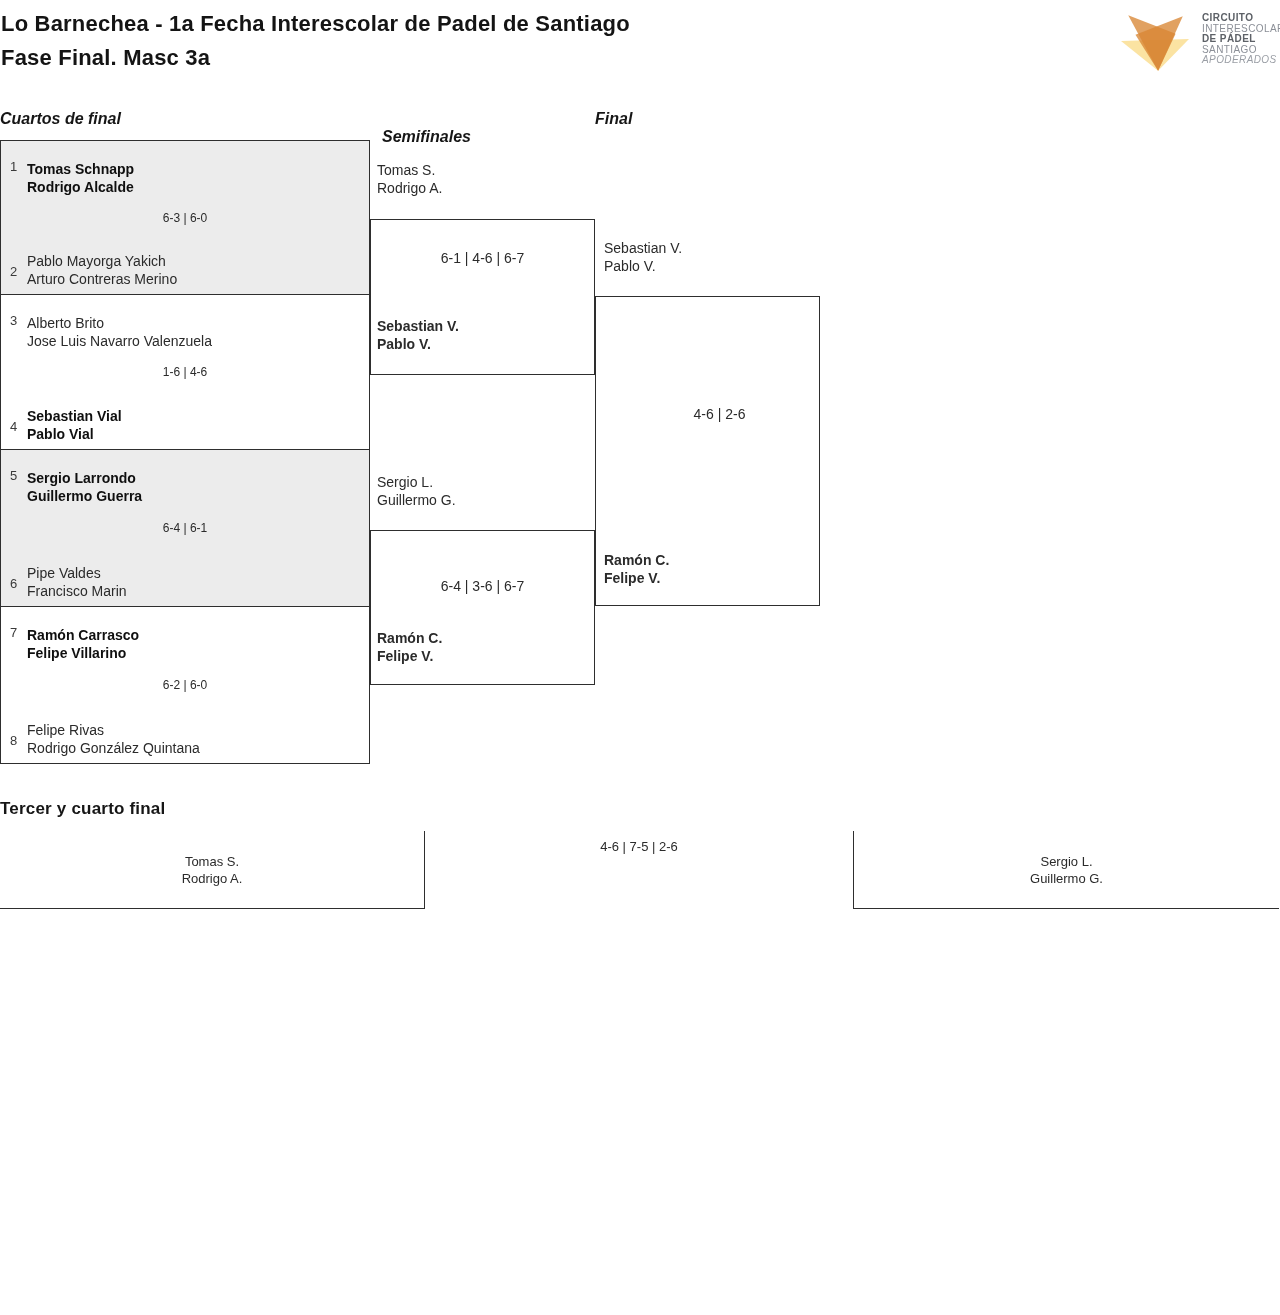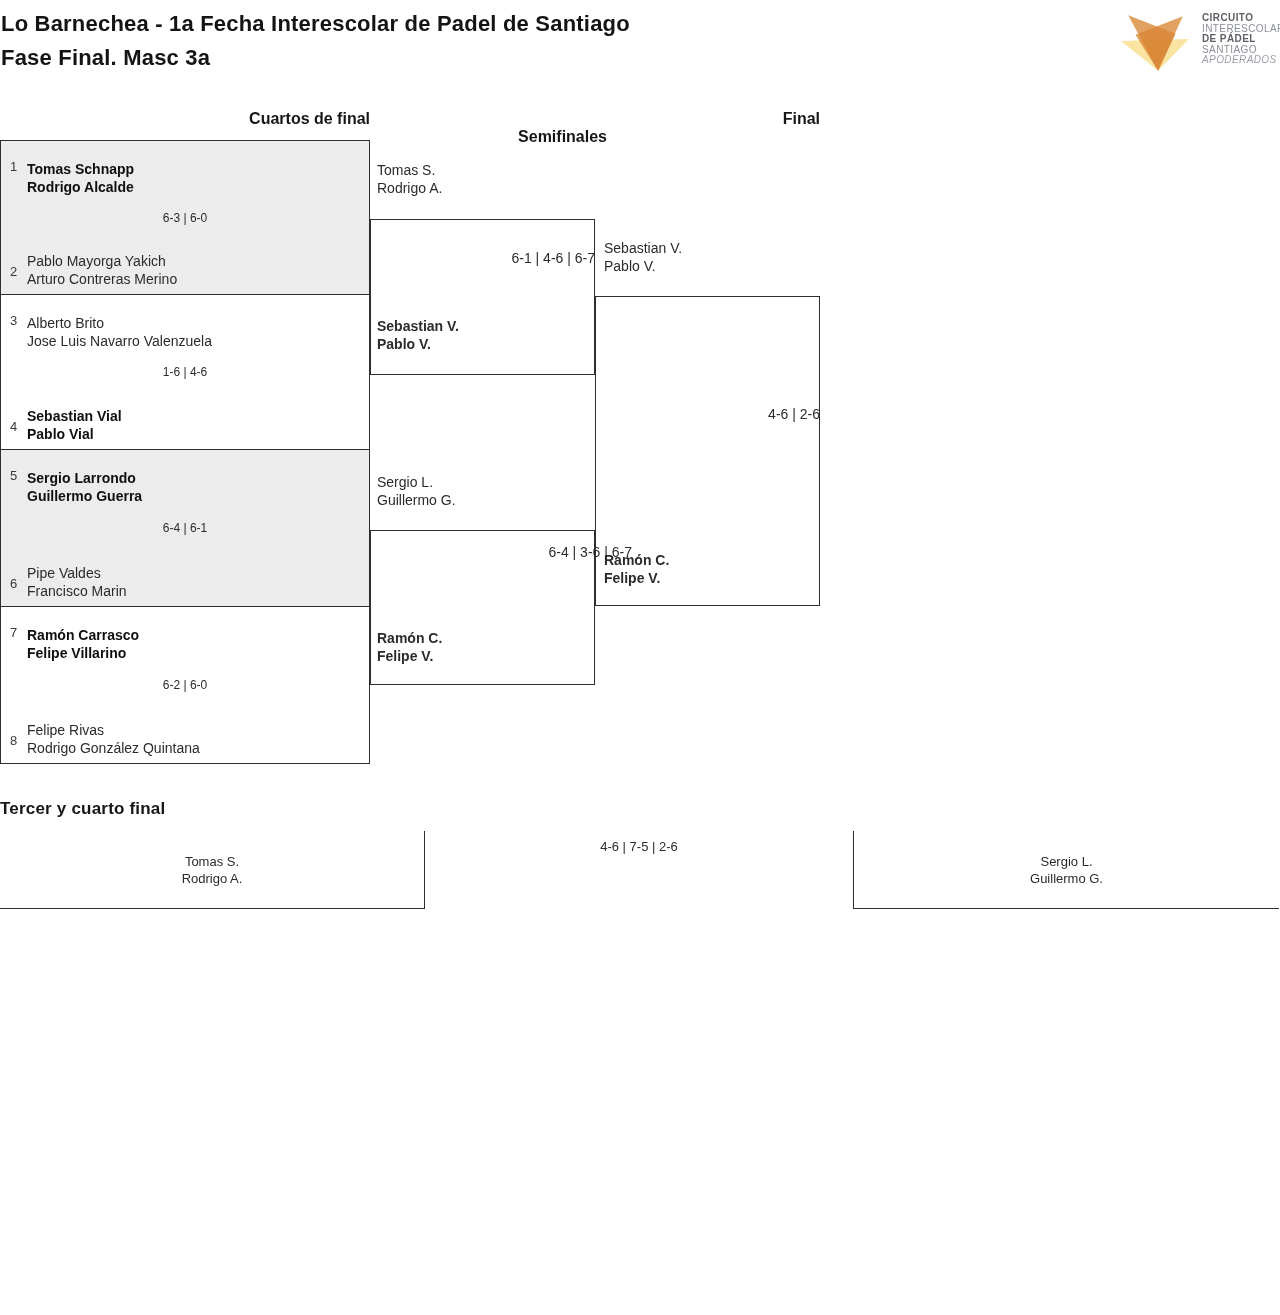--- a/index.html
+++ b/index.html
@@ -9,39 +9,39 @@
   
   .title-line{position:absolute;left:1px;font-size:22px;font-weight:700;color:#141414;
               letter-spacing:.2px;white-space:nowrap;}
   .logo-mark{position:absolute;left:1120px;top:13px;}
   .logo-text{position:absolute;left:1202px;top:13px;font-size:10px;line-height:10.6px;
              color:#8b8f97;letter-spacing:.4px;white-space:nowrap;}
   .logo-text .lt-bold{font-weight:700;color:#5d6167;}
   .logo-text .lt-italic{font-style:italic;color:#9a9ea5;}
 
   
-  .col-header{position:absolute;top:110px;text-align:right;font-size:16px;font-weight:600;color:#161616;}
+  .col-header{position:absolute;top:110px;text-align:left;font-size:16px;font-weight:600;color:#161616;font-style:italic;}
 
   
   .qf{position:absolute;left:0;width:370px;border:1px solid #2e2e2e;box-sizing:border-box;background:#ffffff;}
   .qf.gray{background:#ececec;}
   .seed{position:absolute;left:9px;font-size:13px;color:#3a3a3a;}
   .seed.s-top{top:18px;}
   .seed.s-bottom{bottom:15px;}
   .team{position:absolute;left:26px;font-size:14px;line-height:18px;color:#2b2b2b;white-space:nowrap;}
   .team.t-top{top:19px;}
   .team.t-bottom{bottom:6px;}
   .winner{font-weight:700;color:#0f0f0f;}
   .m-score{position:absolute;left:0;width:100%;top:50%;transform:translateY(-50%);
            text-align:center;font-size:12px;color:#2b2b2b;}
 
   
   .bracket-box{position:absolute;border:1px solid #2e2e2e;box-sizing:border-box;background:transparent;}
   .slot-label{position:absolute;font-size:14px;line-height:18px;color:#2b2b2b;white-space:nowrap;}
-  .box-score{position:absolute;text-align:right;font-size:14px;color:#2b2b2b;}
+  .box-score{position:absolute;text-align:center;font-size:14px;color:#2b2b2b;}
 
   
   .tp-heading{position:absolute;left:0;top:799px;font-size:17px;font-weight:700;color:#161616;letter-spacing:.2px;}
   .tp-leg{position:absolute;top:831px;width:425px;height:78px;box-sizing:border-box;
           display:flex;align-items:center;justify-content:center;text-align:center;
           font-size:13px;line-height:17px;color:#2b2b2b;}
   .tp-leg.leg-left{left:0;border-right:1px solid #2e2e2e;border-bottom:1px solid #2e2e2e;}
   .tp-leg.leg-right{left:853px;width:426px;border-left:1px solid #2e2e2e;border-bottom:1px solid #2e2e2e;}
   .tp-score{position:absolute;left:425px;width:428px;top:839px;text-align:center;font-size:13px;color:#2b2b2b;}
 </style>
@@ -137,32 +137,32 @@
   <div class="slot-label winner" style="left:377px;top:317px;">
     <div>Sebastian V.</div>
     <div>Pablo V.</div>
   </div>
 
   <div class="bracket-box" style="left:370px;top:530px;width:225px;height:155px;"></div>
   <div class="slot-label" style="left:377px;top:473px;">
     <div>Sergio L.</div>
     <div>Guillermo G.</div>
   </div>
-  <div class="box-score" style="left:370px;width:225px;top:544px;margin-left:37px;">6-4 | 3-6 | 6-7</div>
+  <div class="box-score" style="left:370px;width:225px;top:578px;">6-4 | 3-6 | 6-7</div>
   <div class="slot-label winner" style="left:377px;top:629px;">
     <div>Ramón C.</div>
     <div>Felipe V.</div>
   </div>
 
   <div class="bracket-box" style="left:595px;top:296px;width:225px;height:310px;"></div>
   <div class="slot-label" style="left:604px;top:239px;">
     <div>Sebastian V.</div>
     <div>Pablo V.</div>
   </div>
-  <div class="box-score" style="left:595px;width:225px;top:406px;">4-6 | 2-6</div>
+  <div class="box-score" style="left:595px;width:225px;top:406px;padding-left:12px;">4-6 | 2-6</div>
   <div class="slot-label winner" style="left:604px;top:551px;">
     <div>Ramón C.</div>
     <div>Felipe V.</div>
   </div>
 
   <div class="tp-heading">Tercer y cuarto final</div>
 
   <div class="tp-leg leg-left">
     <div>
       <div>Tomas S.</div>

